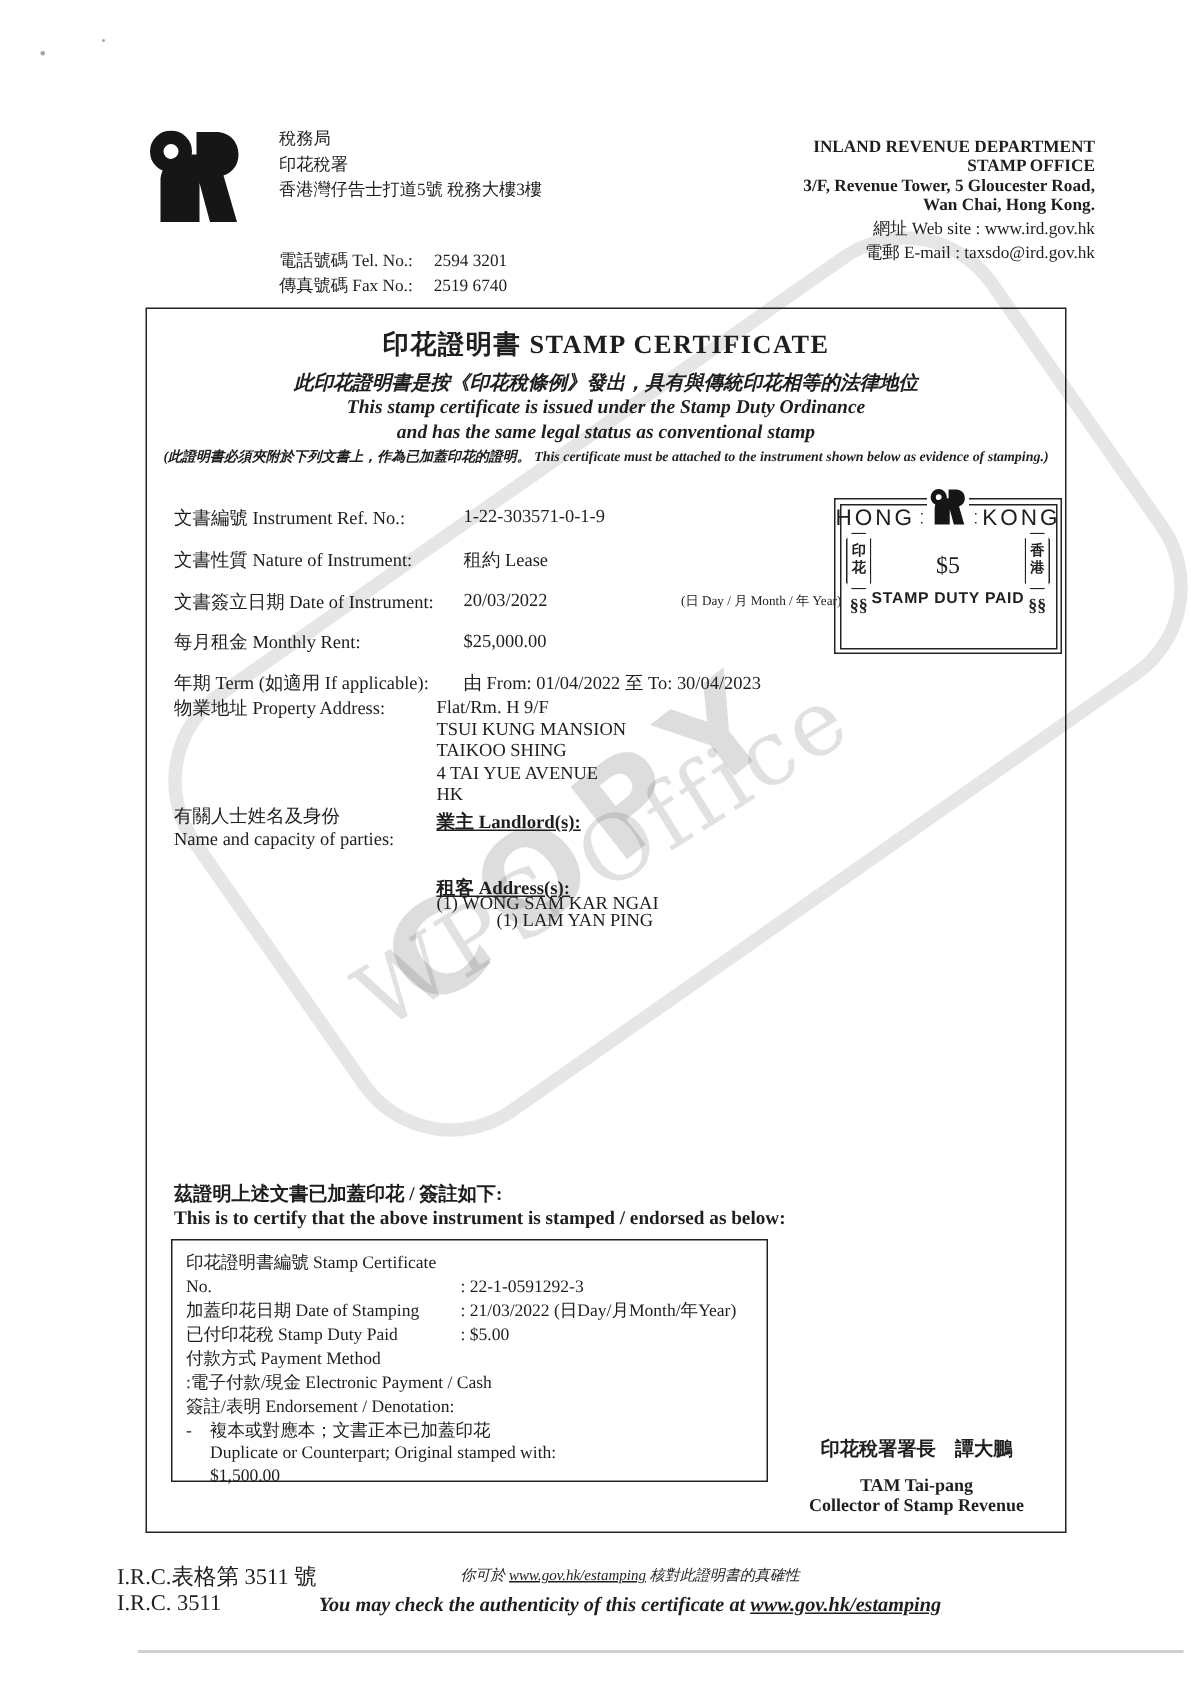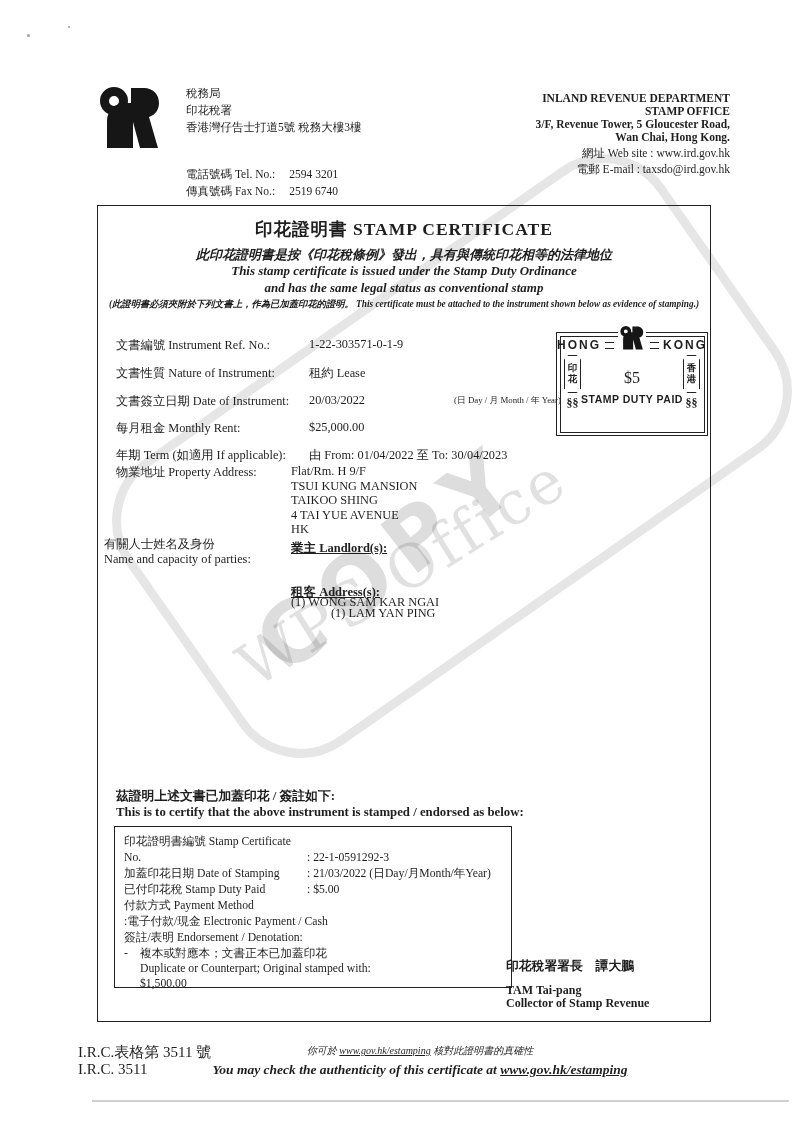--- a/index.html
+++ b/index.html
@@ -41,28 +41,28 @@
   .ctr{left:0;right:0;text-align:center;}
   .cert-title{top:11px;font-size:17.5px;font-weight:bold;letter-spacing:1px;}
   .sub-cn{top:40px;font-size:13px;font-weight:bold;font-style:italic;}
   .sub-en{font-size:13px;font-weight:bold;font-style:italic;}
   .cert-note{top:92px;font-size:9.3px;font-weight:bold;font-style:italic;}
   .frow{left:18px;font-size:12.3px;white-space:nowrap;}
   .frow .flabel{display:inline-block;width:175px;}
   .frow .fvalue{position:absolute;left:193px;}
   .frow .fnote{position:absolute;left:338px;top:2px;font-size:8.8px;}
   .plines{position:absolute;left:193px;font-size:12.3px;line-height:14.5px;}
-  .party-label{left:6px;font-size:12.3px;line-height:15px;}
+  .party-label{left:18px;font-size:12.3px;line-height:15px;}
   .hd-underline{font-weight:bold;text-decoration:underline;font-size:12.5px;}
   .party-name{font-size:12.3px;}
   
   .chop{position:absolute;left:458px;top:126px;width:150px;height:102px;border:1.6px solid #222;}
   .chop-inner{position:absolute;inset:2.5px;border:1px solid #222;}
   .chop-head{position:absolute;top:3px;left:0;right:0;display:flex;align-items:center;justify-content:center;gap:4px;}
-  .chop-word{font-weight:bold;font-size:12px;letter-spacing:2px;font-family:"Liberation Sans","DejaVu Sans",sans-serif;}
+  .chop-word{font-weight:normal;font-size:15px;letter-spacing:2px;font-family:"Liberation Sans","DejaVu Sans",sans-serif;}
   .dbl{width:11px;height:5px;border-top:1.3px solid #222;border-bottom:1.3px solid #222;}
   .chop-logo{margin-top:-10px;background:#fff;padding:0 1px;}
   .chop-amt{position:absolute;top:36px;left:0;right:0;text-align:center;font-size:16px;}
   .chop-cap{position:absolute;top:60px;left:0;right:0;text-align:center;font-weight:bold;font-size:10.5px;letter-spacing:0.5px;font-family:"Liberation Sans","DejaVu Sans",sans-serif;}
   .cartouche{position:absolute;width:17px;height:38px;border:1.5px solid #222;
     clip-path:polygon(25% 0,75% 0,100% 12%,100% 88%,75% 100%,25% 100%,0 88%,0 12%);
     font-size:9.5px;line-height:10.5px;text-align:center;padding-top:7px;box-sizing:border-box;font-weight:bold;}
   .cart-l{left:7px;top:22px;}
   .cart-r{right:7px;top:22px;}
   .coil{position:absolute;font-size:12px;line-height:9px;font-weight:bold;color:#222;text-align:center;width:17px;}
@@ -72,21 +72,21 @@
   .certify-cn{left:18px;top:582px;font-size:12.8px;font-weight:bold;}
   .certify-en{left:18px;top:599px;font-size:12.8px;font-weight:bold;}
   .endorse-box{position:absolute;left:16px;top:620px;width:398px;height:162px;border:1.3px solid #222;
     padding:7px 9px;box-sizing:border-box;font-size:11.7px;line-height:16px;}
   .erow .elabel{display:inline-block;width:183px;}
   .erow .evalue{white-space:nowrap;}
   .den-line{white-space:nowrap;}
   .den-bullet{display:inline-block;width:16px;}
   .den-ind{padding-left:16px;line-height:14.5px;}
   
-  .sig{left:408px;top:752px;width:210px;}
+  .sig{left:408px;top:752px;width:210px;text-align:center;}
   .sig-cn{font-size:12.8px;font-weight:bold;}
   .sig-name{font-size:12px;font-weight:bold;margin-top:9px;line-height:13px;}
   .sig-title{font-size:12px;font-weight:bold;line-height:13px;}
   
   .form-no{left:78px;top:1044px;font-size:15px;line-height:16.5px;}
   .check-block{left:150px;top:1041px;width:540px;text-align:center;}
   .check-cn{font-size:10px;font-style:italic;line-height:19px;}
   .check-en{font-size:13.5px;font-style:italic;font-weight:bold;line-height:19px;}
   .u{text-decoration:underline;}
   

